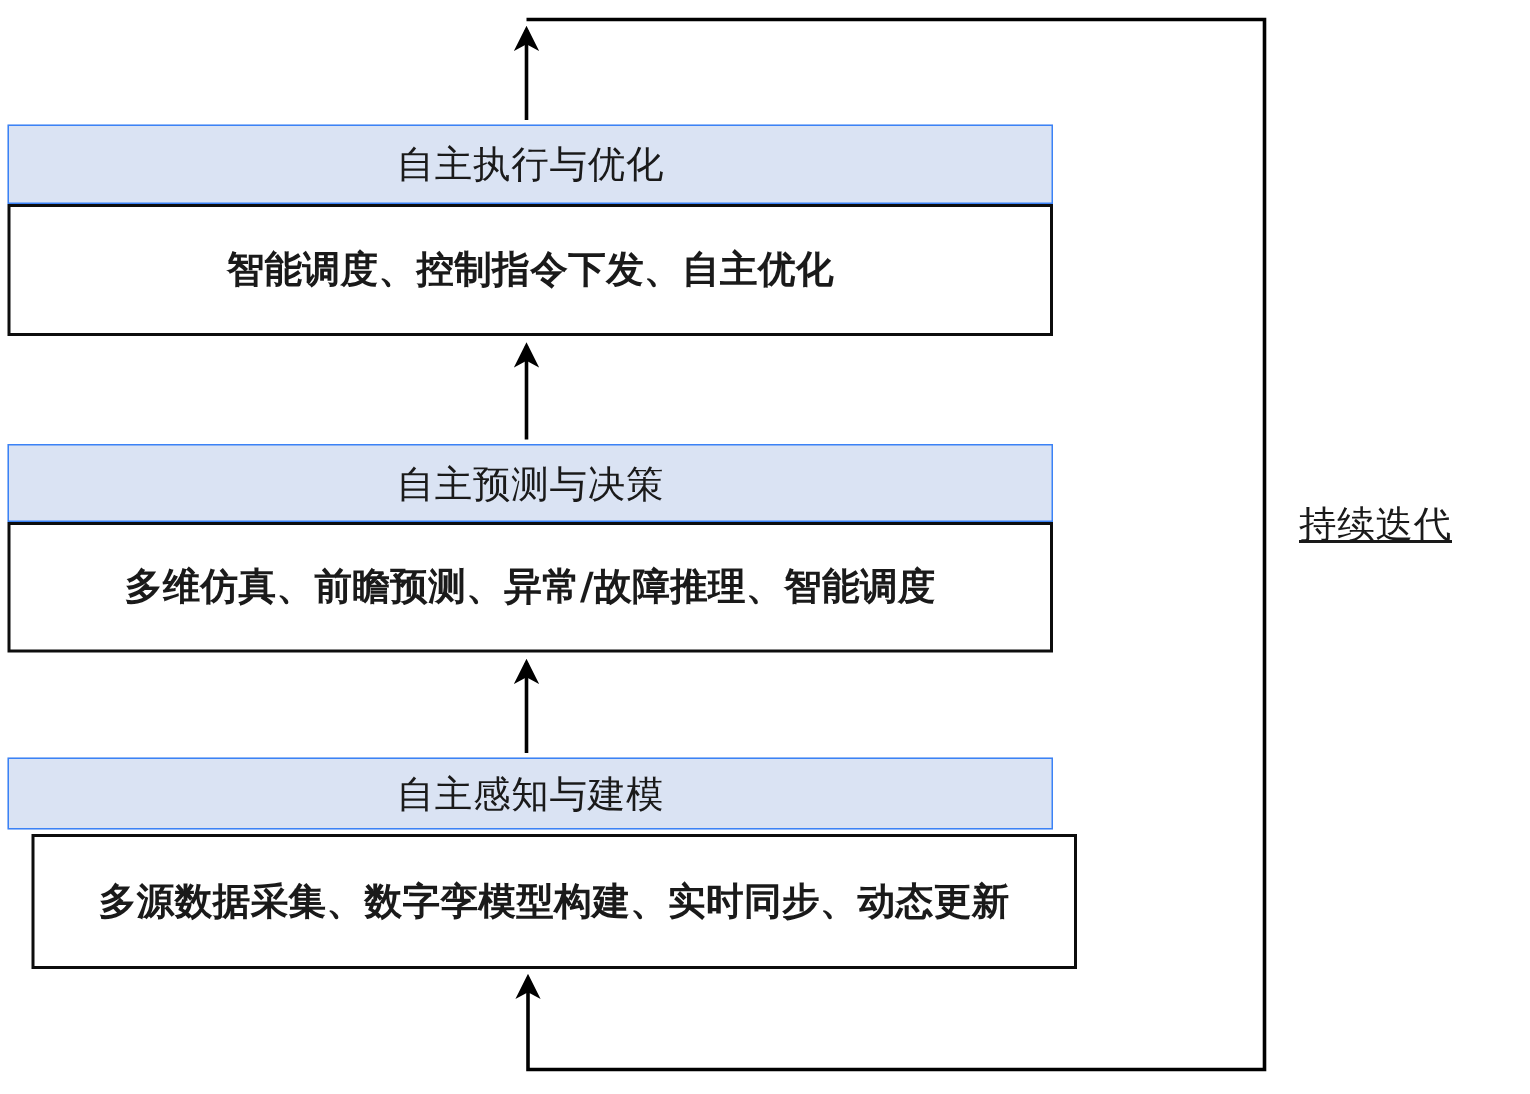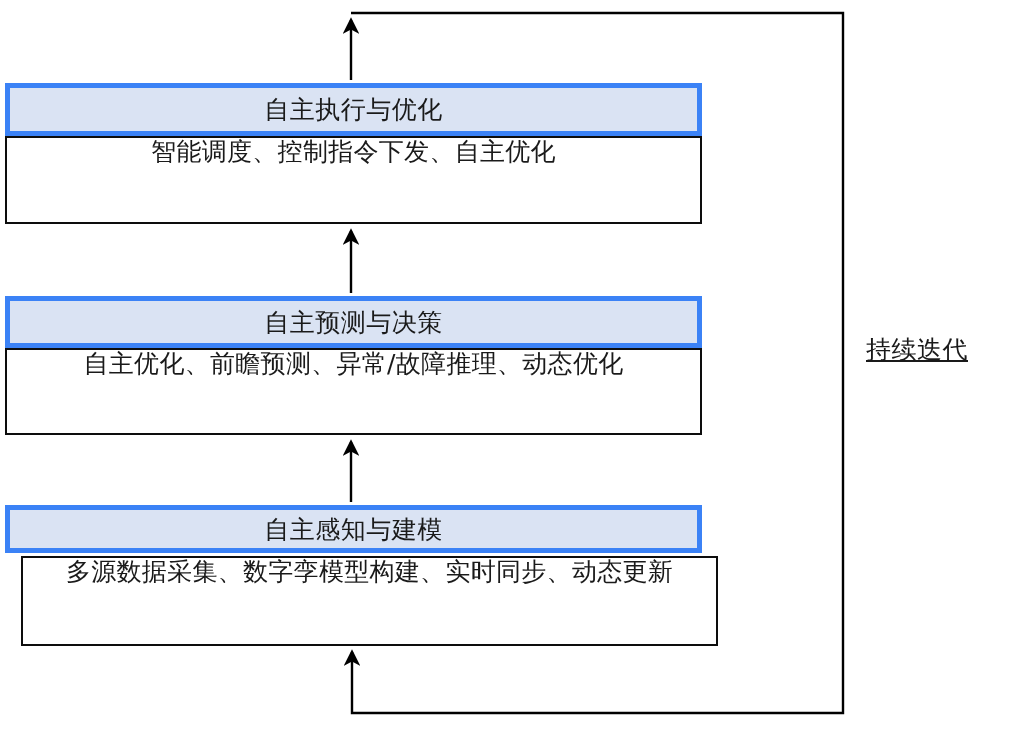--- a/index.html
+++ b/index.html
@@ -29,44 +29,46 @@
     left: 5px;
     width: 697px;
     box-sizing: border-box;
   }
   .layer-header {
     position: absolute;
     left: 0;
     width: 100%;
     box-sizing: border-box;
     background: #dae3f3;
-    border: 5px solid #3b82f6;
+    border: 1px solid #3b82f6;
     display: flex;
     align-items: center;
     justify-content: center;
     font-size: 25px;
     line-height: 1;
     letter-spacing: 0.5px;
     color: #1a1a1a;
     text-align: right;
   }
   .layer-body {
     position: absolute;
     left: 0;
     width: 100%;
     box-sizing: border-box;
     background: #ffffff;
     border: 2px solid #0d0d0d;
     display: flex;
+    align-items: center;
     justify-content: center;
     font-size: 25px;
     line-height: 1.15;
     letter-spacing: 0.3px;
     color: #1a1a1a;
     text-align: center;
+    font-weight: bold;
   }
 
   
   #box-exec            { top: 83px;  height: 141px; }
   #box-exec .layer-header { top: 0;    height: 53px; }
   #box-exec .layer-body   { top: 53px; height: 88px; }
 
   
   #box-predict            { top: 296px; height: 139px; border-radius: 23px; }
   #box-predict .layer-header { top: 0;    height: 52px; }
@@ -134,21 +136,21 @@
     <div class="layer-body">
       <span>智能调度、控制指令下发、自主优化</span>
     </div>
   </div>
 
   <div class="layer-box" id="box-predict">
     <div class="layer-header">
       <span>自主预测与决策</span>
     </div>
     <div class="layer-body">
-      <span>自主优化、前瞻预测、异常/故障推理、动态优化</span>
+      <span>多维仿真、前瞻预测、异常/故障推理、智能调度</span>
     </div>
   </div>
 
   <div class="layer-box" id="box-sense">
     <div class="layer-header">
       <span>自主感知与建模</span>
     </div>
     <div class="layer-body">
       <span>多源数据采集、数字孪模型构建、实时同步、动态更新</span>
     </div>

